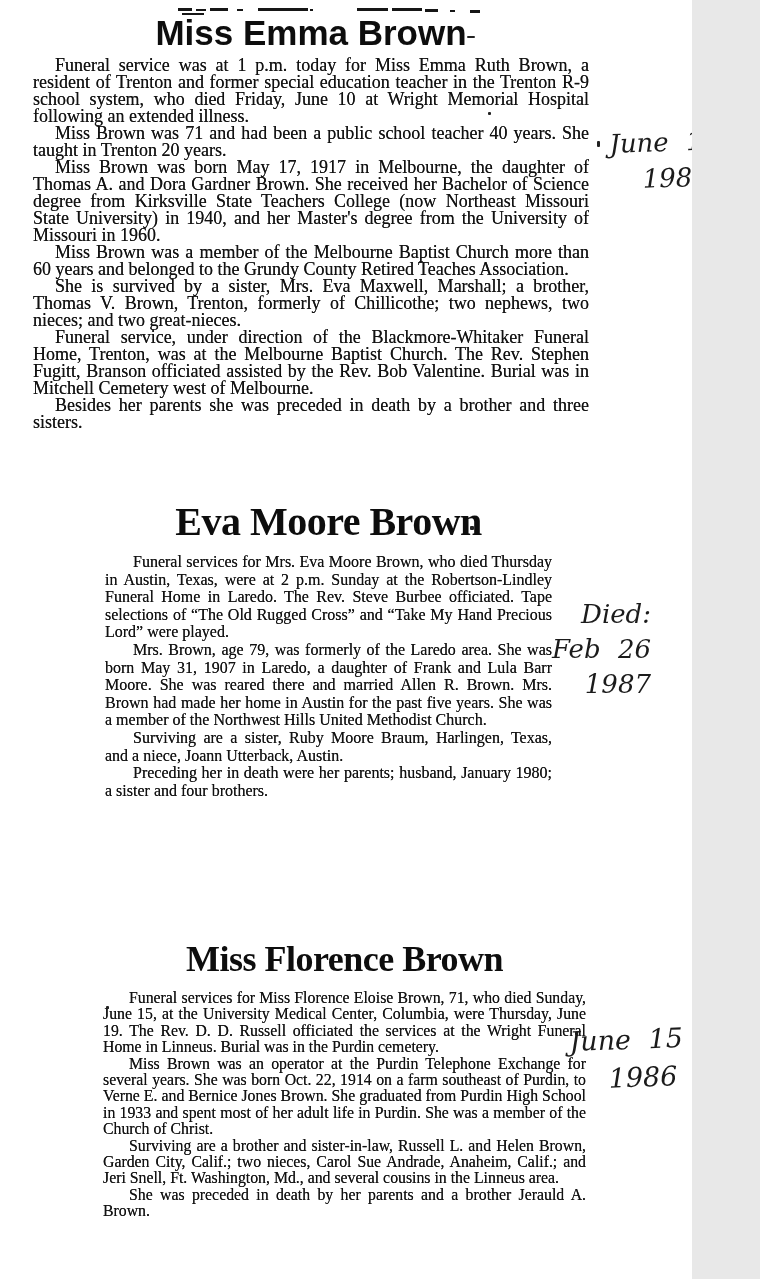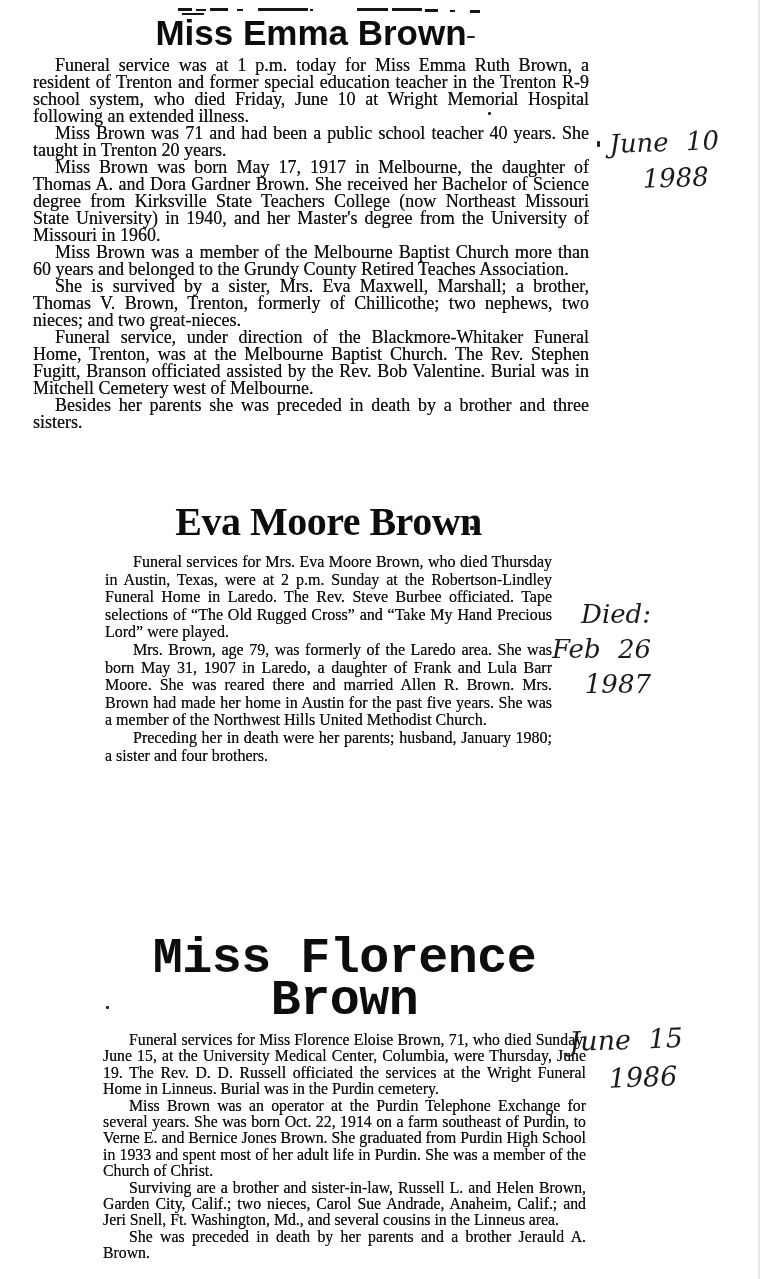--- a/index.html
+++ b/index.html
@@ -1,18 +1,18 @@
 <!DOCTYPE html>
 <html lang="en"><head>
 <meta charset="utf-8">
 <style>
   html,body{margin:0;padding:0;background:#e8e8e8;}
   .page{
     position:relative;
-    width:758px;height:1279px;
+    width:692px;height:1279px;
     background:#ffffff;
     overflow:hidden;
     color:#121212;
     font-family:"Liberation Serif", serif;
   }
   
   .dash{position:absolute;border-top:3px solid #161616;height:0;}
   .dash.thin{border-top-width:2px;}
   
   .obit{position:absolute;}
@@ -30,22 +30,22 @@
   }
   .obit1 .body p{font-size:18px;line-height:17px;text-indent:22px;}
   .obit2{left:105px;top:500px;width:447px;}
   .obit2 .headline{
     font-weight:700;font-size:40px;line-height:44px;
     letter-spacing:-.5px;margin-bottom:9px;
   }
   .obit2 .body p{font-size:16px;line-height:17.6px;text-indent:28px;}
   .obit3{left:103px;top:938px;width:483px;}
   .obit3 .headline{
-    font-weight:700;font-size:50px;line-height:42px;
-    letter-spacing:-.5px;margin-bottom:10px;font-family:Liberation Mono, monospace;
+    font-weight:700;font-size:36px;line-height:42px;
+    letter-spacing:-.5px;margin-bottom:10px;
   }
   .obit3 .body p{font-size:15.8px;line-height:16.4px;text-indent:26px;}
   
   .hw{
     position:absolute;
     font-family:"DejaVu Serif", serif;
     font-style:italic;
     color:#1b1b1b;
     font-size:26px;
     line-height:32px;
@@ -98,20 +98,21 @@
   <aside class="hw hw1">
     <span class="l l1">June 10</span>
     <span class="l l2">1988</span>
   </aside>
 
   <section class="obit obit2">
     <h1 class="headline">Eva Moore Brown</h1>
     <div class="body">
       <p>Funeral services for Mrs. Eva Moore Brown, who died Thursday in Austin, Texas, were at 2 p.m. Sunday at the Robertson-Lindley Funeral Home in Laredo. The Rev. Steve Burbee officiated. Tape selections of “The Old Rugged Cross” and “Take My Hand Precious Lord” were played.</p>
       <p>Mrs. Brown, age 79, was formerly of the Laredo area. She was born May 31, 1907 in Laredo, a daughter of Frank and Lula Barr Moore. She was reared there and married Allen R. Brown. Mrs. Brown had made her home in Austin for the past five years. She was a member of the Northwest Hills United Methodist Church.</p>
+      <p>Surviving are a sister, Ruby Moore Braum, Harlingen, Texas, and a niece, Joann Utterback, Austin.</p>
       <p>Preceding her in death were her parents; husband, January 1980; a sister and four brothers.</p>
     </div>
   </section>
 
   <aside class="hw hw2">
     <span class="l l1">Died:</span>
     <span class="l l2">Feb 26</span>
     <span class="l l3">1987</span>
   </aside>
 

